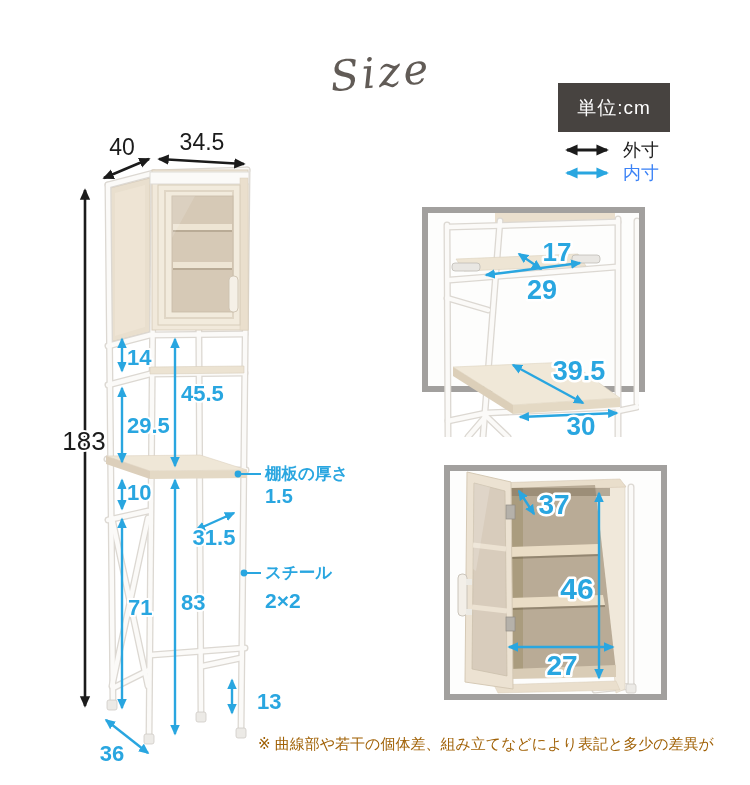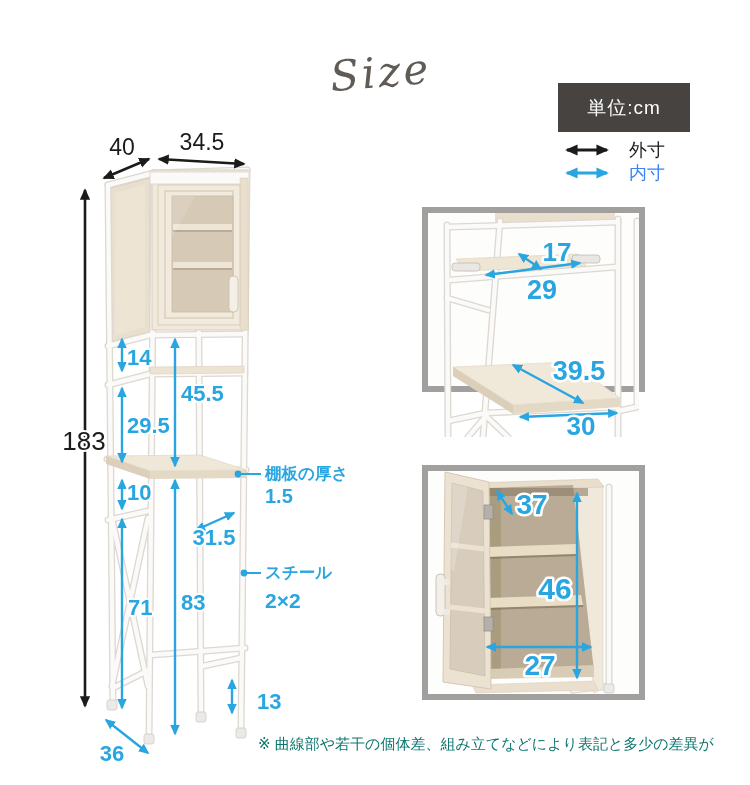--- a/index.html
+++ b/index.html
@@ -1,33 +1,33 @@
 <!DOCTYPE html>
 <html><head>
 <meta charset="utf-8">
 <style>
   html,body{margin:0;padding:0;background:#fff;}
   .canvas{position:relative;width:750px;height:785px;background:#ffffff;overflow:hidden;
           font-family:"Liberation Sans","DejaVu Sans",sans-serif;}
   .size-script{position:absolute;left:330px;top:48px;font-family:"DejaVu Serif",serif;
                font-style:italic;font-size:42px;color:#615b56;letter-spacing:3px;
                transform:rotate(-5deg);}
-  .unit-box{position:absolute;left:558px;top:83px;width:132px;height:49px;background:#474340;
+  .unit-box{position:absolute;left:558px;top:83px;width:112px;height:49px;background:#474340;
             color:#ffffff;display:flex;align-items:center;justify-content:center;
             font-size:19px;letter-spacing:1px;}
   .legend{position:absolute;left:561px;top:138px;}
-  .legend-row{display:flex;align-items:center;gap:16px;height:23px;}
+  .legend-row{display:flex;align-items:center;gap:10px;height:23px;}
   .legend-label{font-size:18px;color:#1b1b1b;}
   .legend-label.inner{color:#3b82f6;}
   .panel{position:absolute;border:6px solid #a2a09e;background:#fdfdfc;box-sizing:border-box;}
   .panel1{left:422px;top:207px;width:223px;height:185px;}
-  .panel2{left:422px;top:465px;width:223px;height:235px;}
+  .panel2{left:444px;top:465px;width:223px;height:235px;}
   .panel svg{display:block;}
   .main-svg{position:absolute;left:55px;top:128px;}
-  .note{position:absolute;left:258px;top:731px;font-size:15px;line-height:25px;color:#0f766e;}
+  .note{position:absolute;left:258px;top:731px;font-size:15px;line-height:25px;color:#a16207;}
   .note span{display:block;}
   .note .note2{margin-left:19px;}
   
   text{font-family:"Liberation Sans","DejaVu Sans",sans-serif;}
   .mt{font-size:22px;font-weight:600;fill:#29a6e0;paint-order:stroke;stroke:#ffffff;
       stroke-width:4px;stroke-linejoin:round;}
   .mtb{font-size:23px;font-weight:500;fill:#1b1b1b;paint-order:stroke;stroke:#ffffff;
        stroke-width:4px;stroke-linejoin:round;}
   .big{font-size:26px;}
   .lbl{font-size:16.5px;font-weight:600;fill:#29a6e0;paint-order:stroke;stroke:#ffffff;

